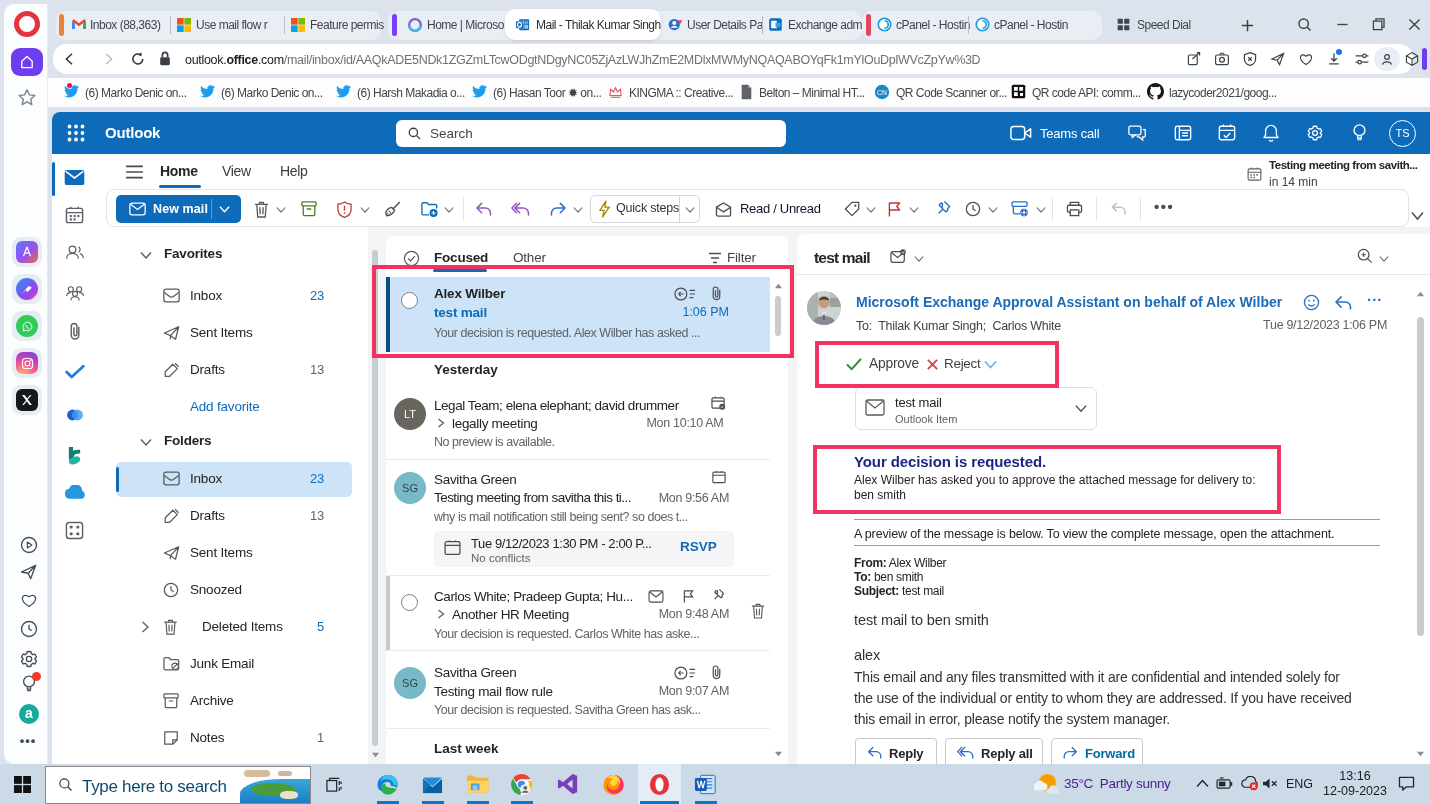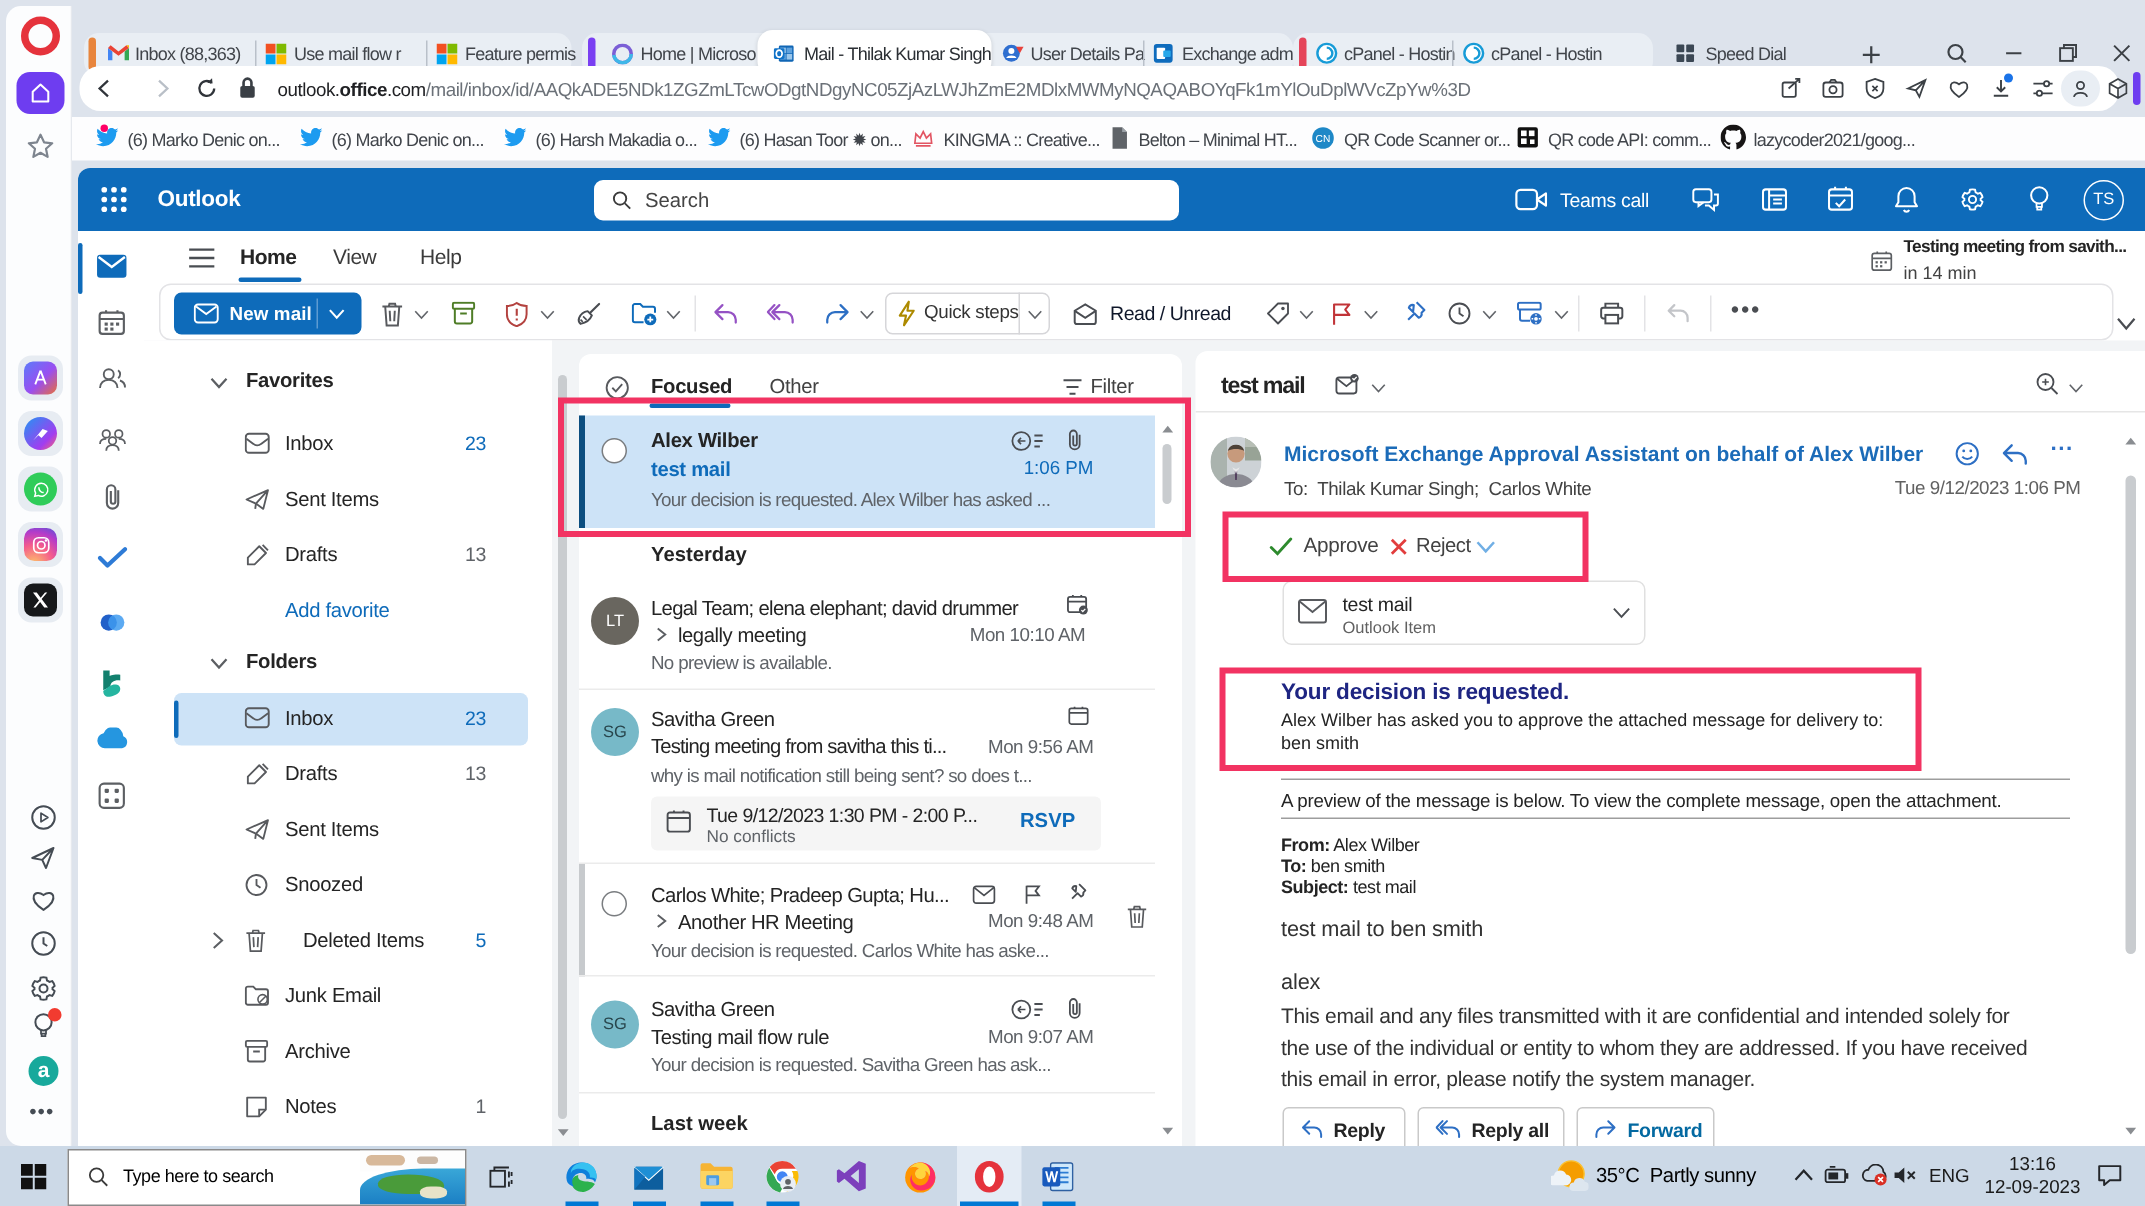--- a/index.html
+++ b/index.html
@@ -8,21 +8,21 @@
   .abs { position:absolute; }
   svg { display:block; }
   .tabtxt { font-size:12px; color:#41454b; white-space:nowrap; letter-spacing:-0.5px; }
   .sep { width:1px; background:#b9c0c9; }
 </style>
 </head>
 <body>
 
 <div class="abs" id="chrome" style="left:0;top:0;width:1430px;height:112px;background:#dde3ec;"></div>
 
-<div id="tabs" class="abs" style="left:0;top:15px;width:1157px;height:40px;">
+<div id="tabs" class="abs" style="left:0;top:4px;width:1157px;height:40px;">
 
   <div class="abs" style="left:56px;top:7px;width:325px;height:29px;background:#e9eef4;border-radius:10px;"></div>
 
   <div class="abs" style="left:388px;top:7px;width:474px;height:29px;background:#e9eef4;border-radius:10px;"></div>
 
   <div class="abs" style="left:862px;top:7px;width:240px;height:29px;background:#e9eef4;border-radius:10px;"></div>
 
   <div class="abs" style="left:59px;top:10px;width:5px;height:22px;background:#e8853d;border-radius:3px;"></div>
 
   <div class="abs" style="left:392px;top:10px;width:5px;height:22px;background:#7a3ff2;border-radius:3px;"></div>
@@ -937,21 +937,21 @@
       <rect x="9.7" y="0" width="8.3" height="8.3" fill="#111"></rect>
     <rect x="0" y="9.7" width="8.3" height="8.3" fill="#111"></rect>
       <rect x="9.7" y="9.7" width="8.3" height="8.3" fill="#111"></rect>
   </svg>
 
   <div class="abs" style="left:45px;top:2px;width:266px;height:38px;background:#fff;border:1px solid #8a8a8a;"></div>
   <svg class="abs" style="left:58px;top:13px;" width="15" height="15" viewBox="0 0 20 20">
       <circle cx="8.5" cy="8.5" r="6" fill="none" stroke="#3b3b3b" stroke-width="1.6"></circle>
       <path d="M13 13 L18 18" stroke="#3b3b3b" stroke-width="1.6"></path>
     </svg>
-  <div class="abs" style="left:82px;top:13px;font-size:12px;color:#000000;letter-spacing:-0.3px;">Type here to search</div>
+  <div class="abs" style="left:82px;top:13px;font-size:17px;color:#0c4a6e;letter-spacing:-0.3px;">Type here to search</div>
 
   <div class="abs" style="left:240px;top:3px;width:70px;height:36px;overflow:hidden;">
     <div class="abs" style="left:0;top:0;width:70px;height:14px;background:#fdfdfd;"></div>
     <div class="abs" style="left:0;top:12px;width:70px;height:24px;background:linear-gradient(180deg,#39a7d8,#1b7fc4);border-radius:60% 0 0 0;"></div>
     <div class="abs" style="left:12px;top:16px;width:44px;height:13px;background:#4a9b3a;border-radius:50% 60% 40% 50%;"></div>
     <div class="abs" style="left:40px;top:24px;width:18px;height:8px;background:#e8e3c8;border-radius:40%;"></div>
     <div class="abs" style="left:4px;top:3px;width:26px;height:7px;background:#d8b99a;border-radius:5px;"></div>
     <div class="abs" style="left:38px;top:4px;width:14px;height:5px;background:#cbb7a4;border-radius:4px;"></div>
   </div>
 
@@ -1022,21 +1022,21 @@
   <div class="abs" style="left:511px;top:37px;width:22px;height:3px;background:#0078d4;"></div>
   <div class="abs" style="left:640px;top:37px;width:39px;height:3px;background:#0078d4;"></div>
   <div class="abs" style="left:695px;top:37px;width:22px;height:3px;background:#0078d4;"></div>
 
   <svg class="abs" style="left:1034px;top:8px;" width="25" height="23" viewBox="0 0 26 24">
     <circle cx="14" cy="11" r="9" fill="#f59d00"></circle>
     <circle cx="14" cy="11" r="9" fill="none" stroke="#fbc02d" stroke-width="1"></circle>
     <path d="M1 19 a3.5 3.5 0 0 1 1 -6.9 A4.5 4.5 0 0 1 10.5 11.5 A3.5 3.5 0 0 1 10 19 Z" fill="#eef3f8"></path>
     <path d="M15 23 a3 3 0 0 1 0.8 -5.9 A4 4 0 0 1 23.5 16.5 A3 3 0 0 1 23 23 Z" fill="#dde6ef"></path>
   </svg>
-  <div class="abs" style="left:1064px;top:12px;font-size:13.5px;color:#000000;letter-spacing:-0.3px;">35°C &nbsp;Partly sunny</div>
+  <div class="abs" style="left:1064px;top:12px;font-size:13.5px;color:#4c1d95;letter-spacing:-0.3px;">35°C &nbsp;Partly sunny</div>
   <svg class="abs" style="left:1196px;top:15px;" width="13" height="9" viewBox="0 0 13 9">
       <path d="M1 7.5 L6.5 1.5 L12 7.5" fill="none" stroke="#24272b" stroke-width="1.5"></path>
     </svg>
   <svg class="abs" style="left:1216px;top:13px;" width="17" height="13" viewBox="0 0 18 14">
       <rect x="1" y="3" width="14" height="9" rx="1.5" fill="none" stroke="#24272b" stroke-width="1.3"></rect>
       <rect x="15.5" y="5.5" width="1.8" height="4" fill="#24272b"></rect>
       <rect x="3" y="5" width="7" height="5" fill="#24272b"></rect>
       <path d="M4 1 H8" stroke="#24272b" stroke-width="1.3"></path>
     </svg>
   <svg class="abs" style="left:1240px;top:12px;" width="19" height="15" viewBox="0 0 20 16">

